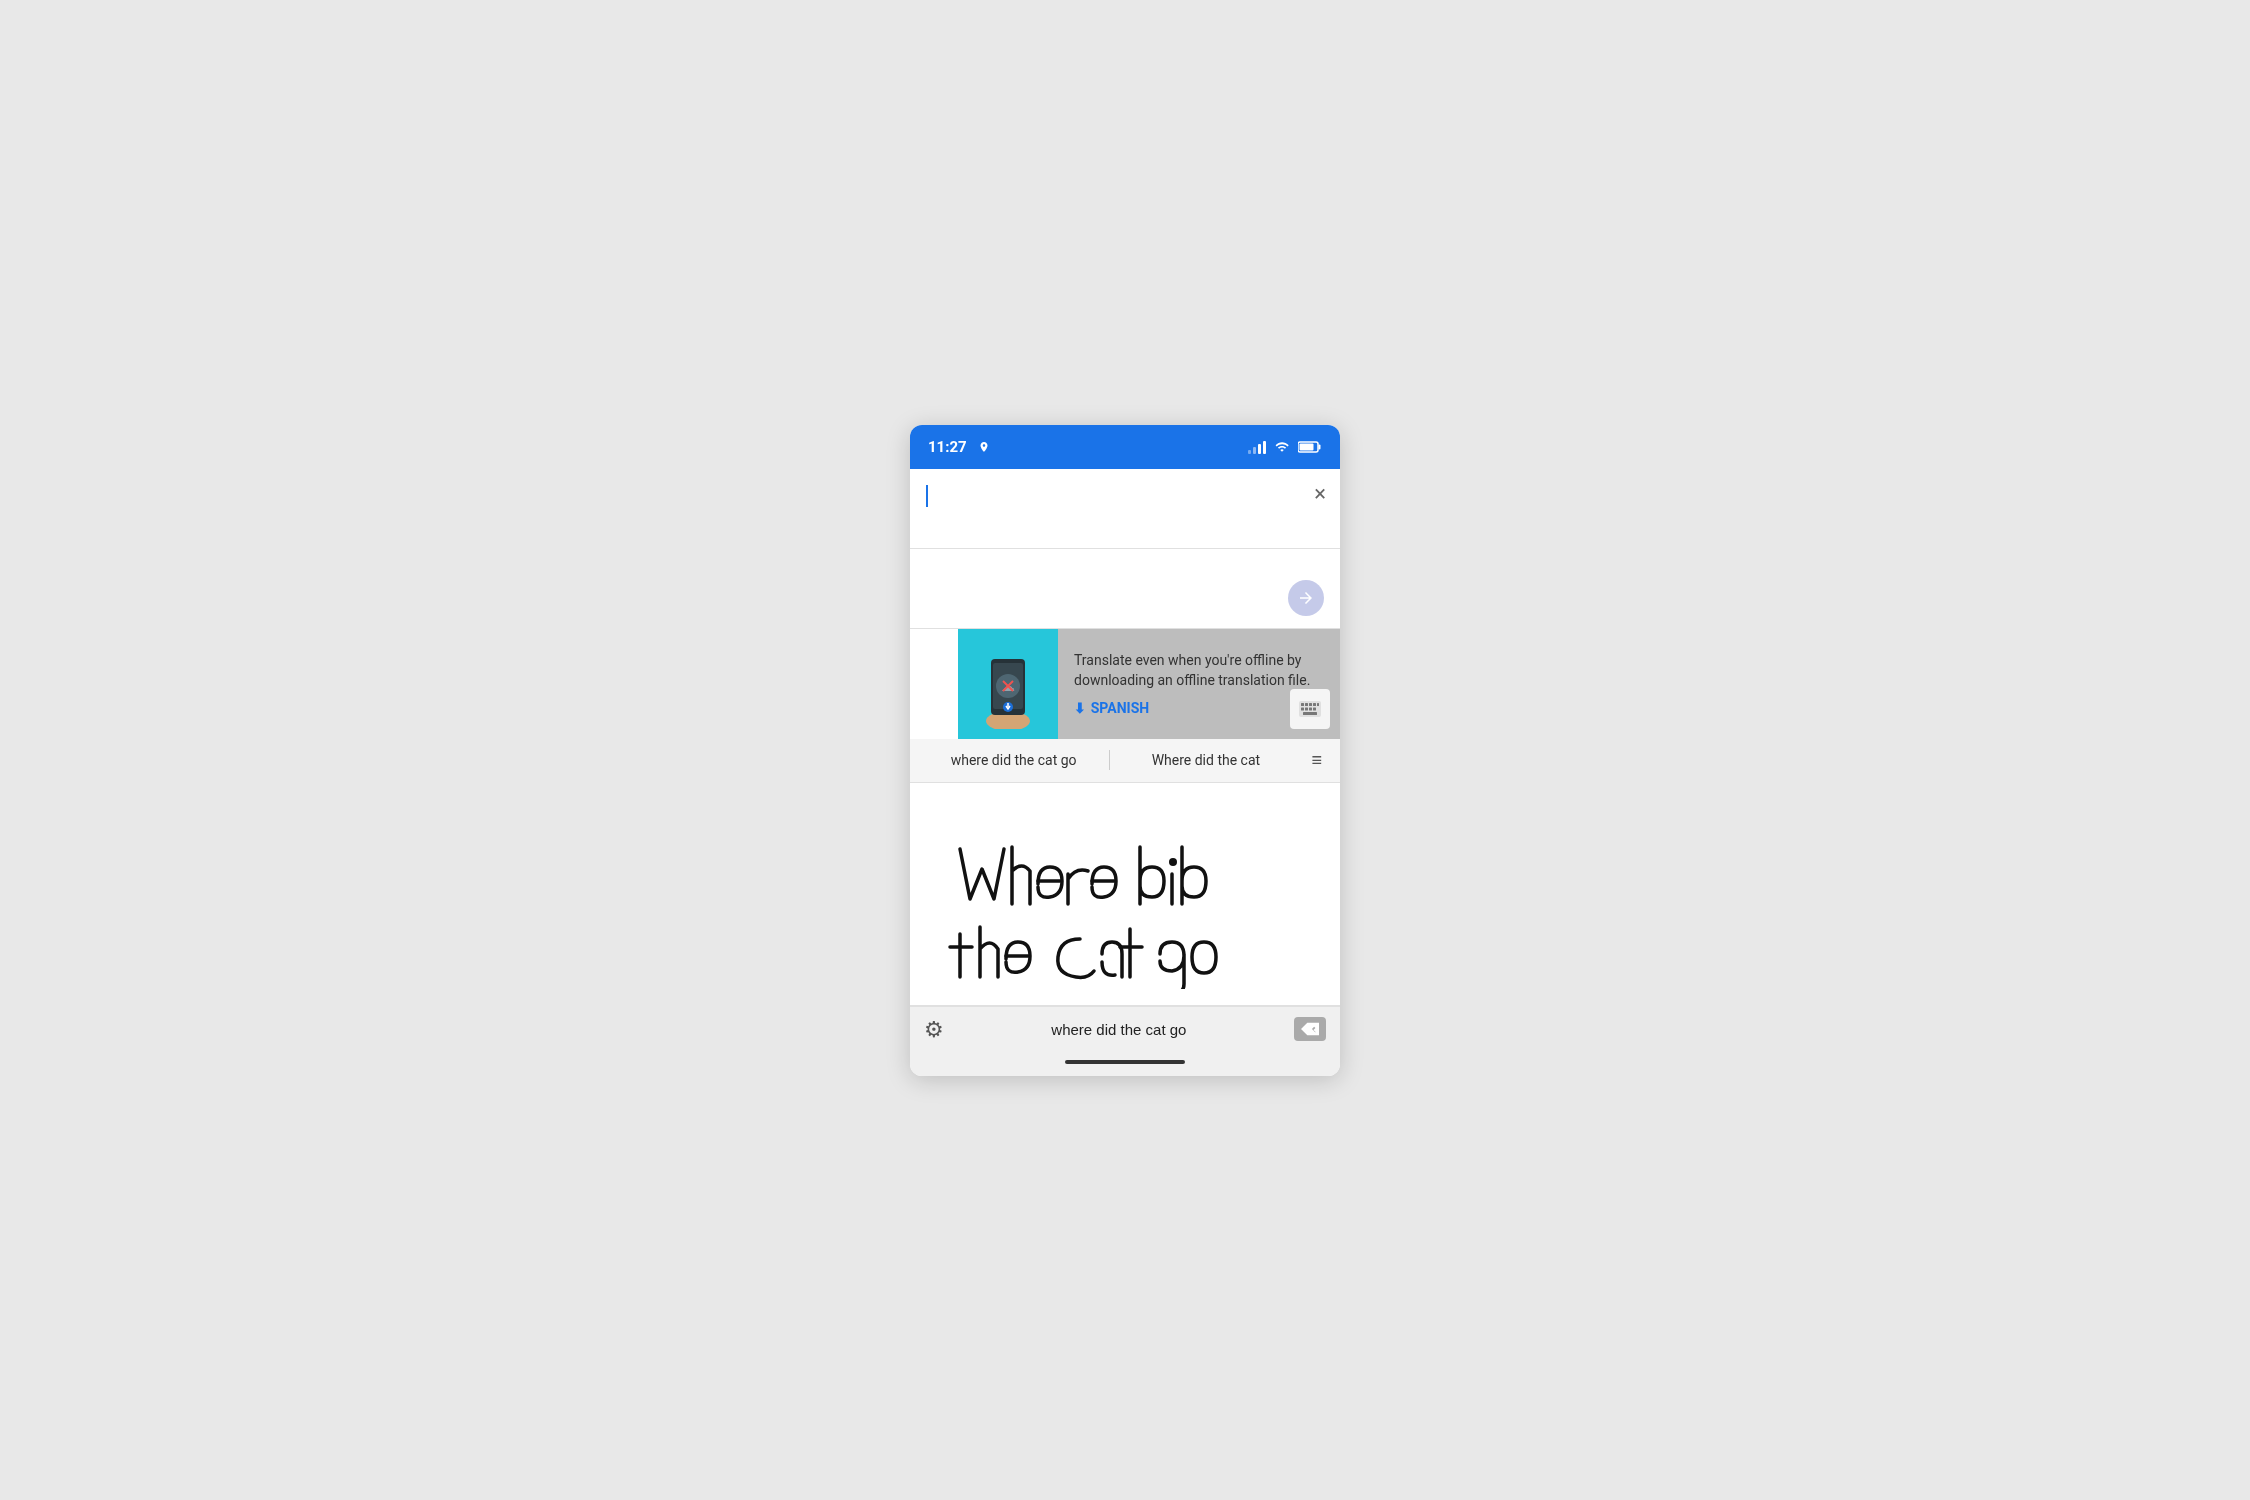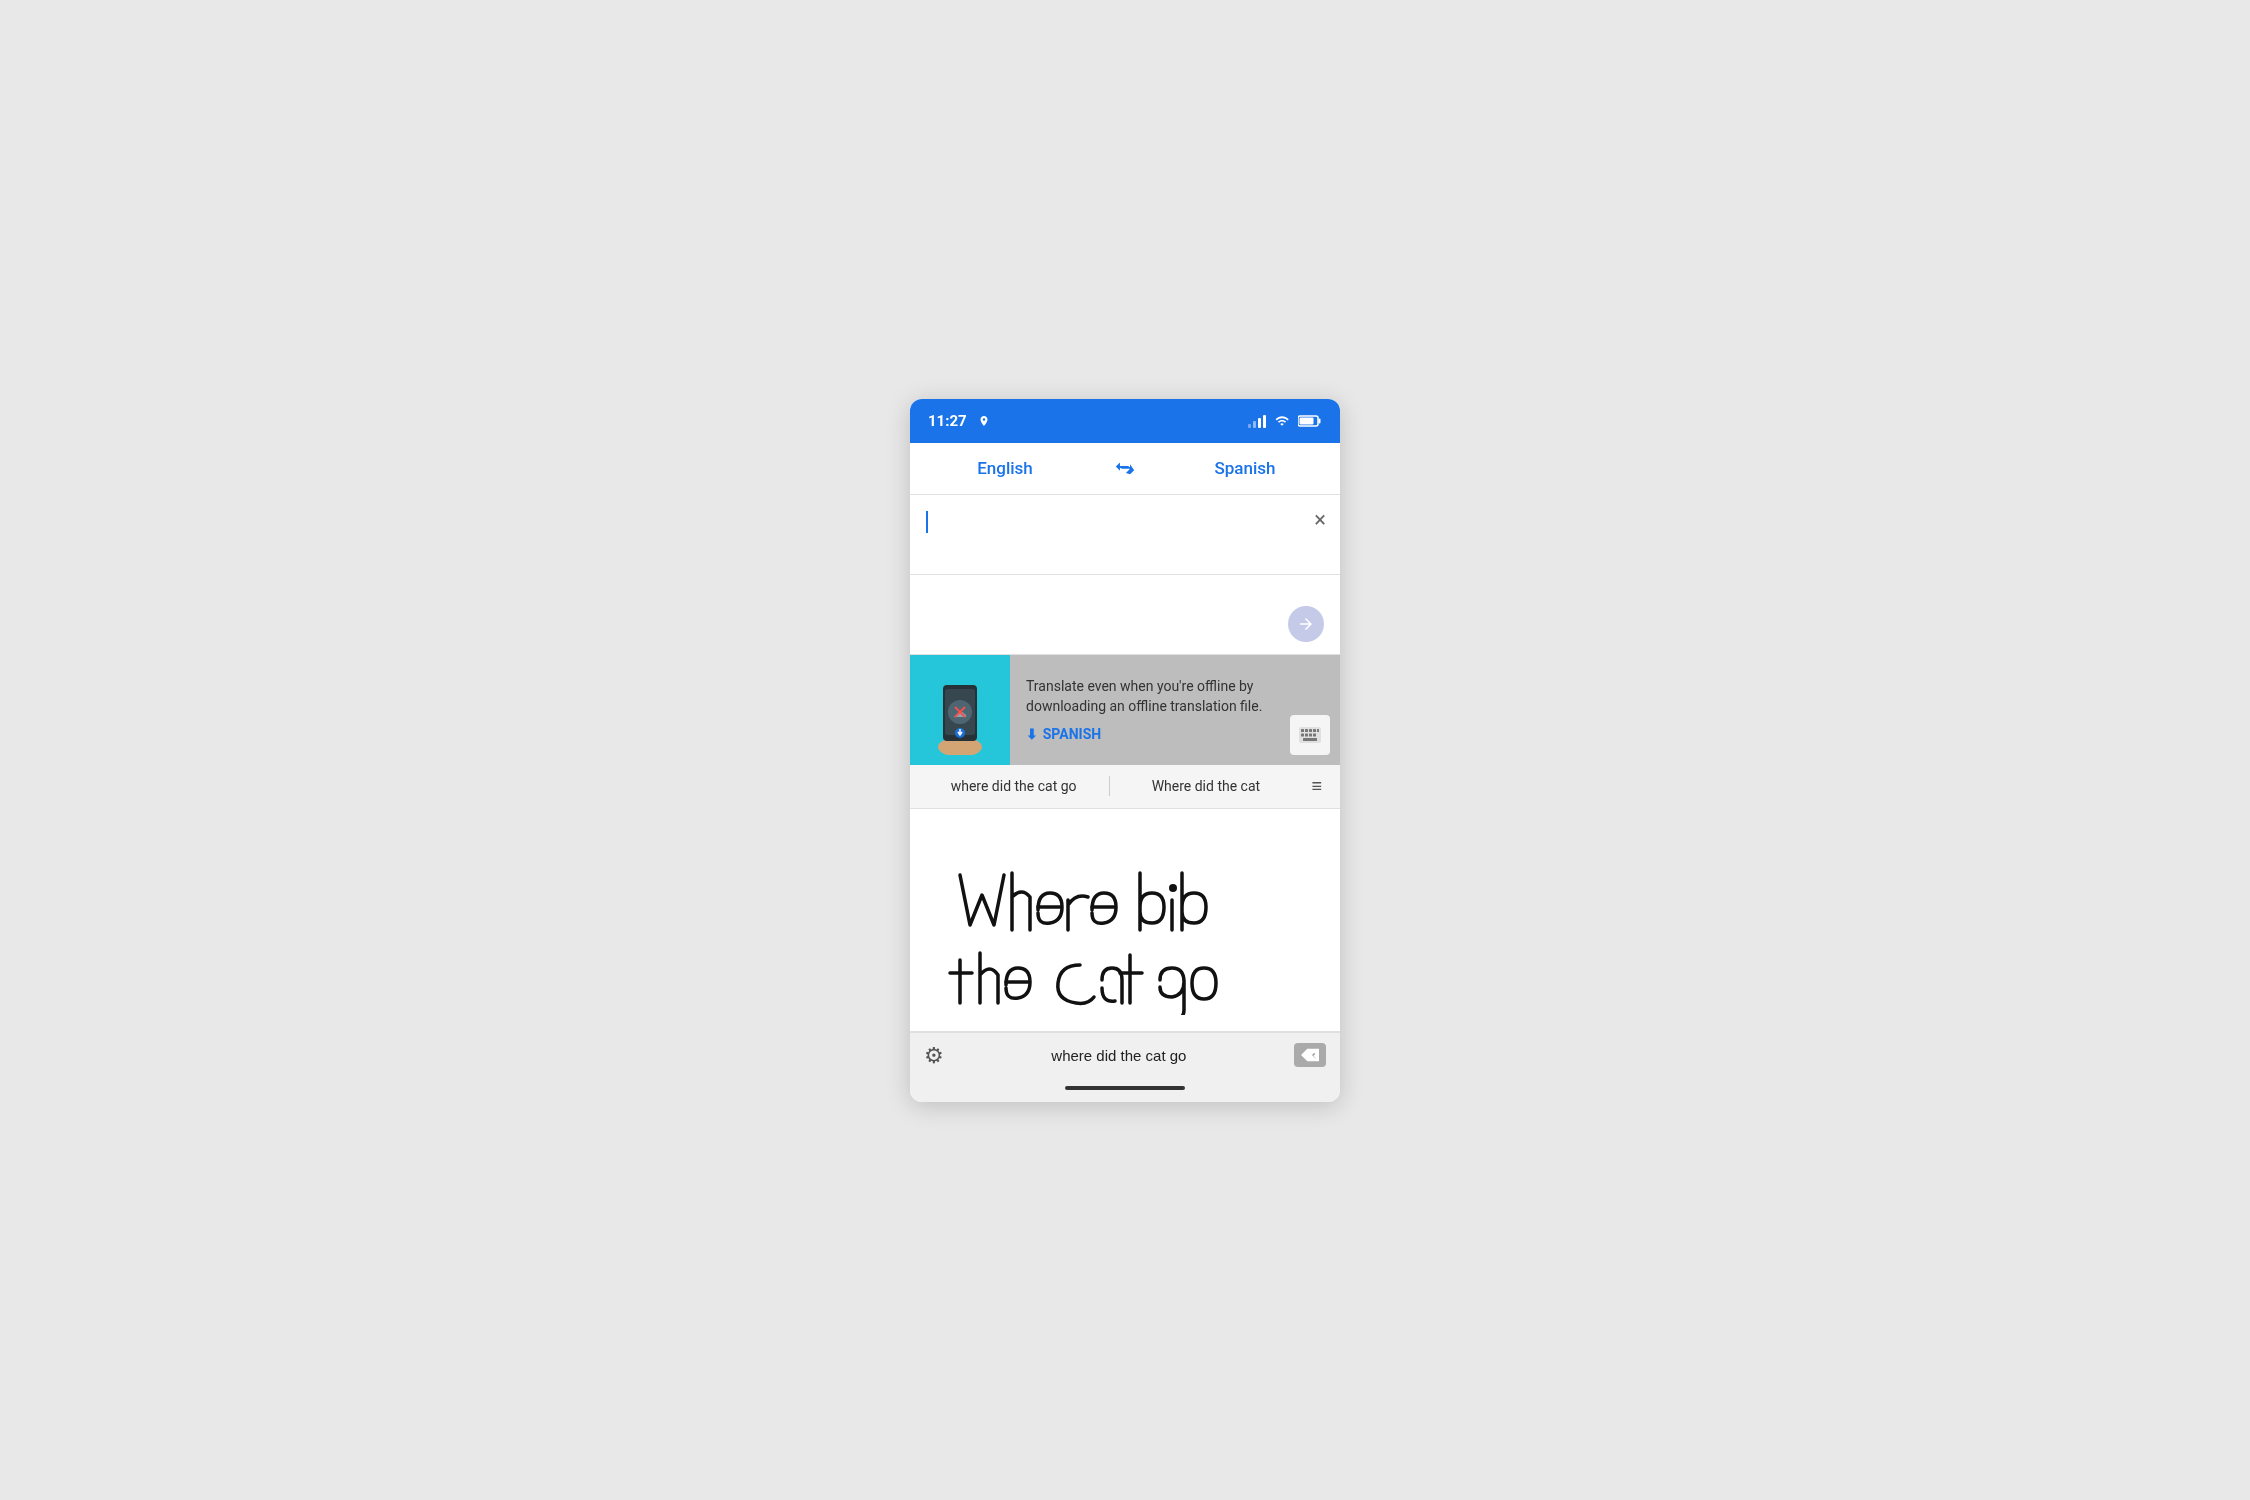--- a/index.html
+++ b/index.html
@@ -133,20 +133,21 @@
       cursor: pointer;
     }
     .arrow-btn svg { fill: #fff; }
 
     
     .offline-banner {
       background: #bdbdbd;
       display: flex;
       align-items: stretch;
       min-height: 110px;
+      margin-left: 48px;
     }
     .offline-banner-img {
       width: 100px;
       background: #26c6da;
       display: flex;
       align-items: center;
       justify-content: center;
       flex-shrink: 0;
     }
     .offline-banner-text {
@@ -308,29 +309,20 @@
           <path d="M1 9l2 2c5.1-5.1 13.4-5.1 18.5 0l2-2C16.9 2.4 7.1 2.4 1 9zm8 8l3 3 3-3c-1.7-1.6-4.3-1.6-6 0zm-4-4l2 2c2.8-2.8 7.3-2.8 10.1 0l2-2C15.4 9.3 8.6 9.3 5 13z"></path>
         </svg>
       <svg width="24" height="14" viewBox="0 0 24 12" fill="white">
         <rect x="0" y="1" width="20" height="10" rx="2" ry="2" fill="none" stroke="white" stroke-width="1.5"></rect>
         <rect x="20.5" y="3.5" width="2" height="5" rx="1" fill="white"></rect>
         <rect x="1.5" y="2.5" width="14" height="7" rx="1" fill="white"></rect>
       </svg>
     </div>
   </div>
 
-  <div class="lang-bar">
-    <div class="lang-btn">English</div>
-    <div class="lang-swap">
-      <svg width="22" height="16" viewBox="0 0 24 16" fill="#1a73e8">
-        <path d="M6.5 3L2 7.5l4.5 4.5V9H16V7H6.5V3zm11 2v3H8v2h9.5l-4.5 4.5L17.5 16 22 11.5 17.5 5z"></path>
-      </svg>
-    </div>
-    <div class="lang-btn">Spanish</div>
-  </div>
 
   <div class="input-area">
     <span class="cursor-line"></span>
     <span class="clear-btn">×</span>
   </div>
 
   <div class="output-area">
     <div class="arrow-btn">
       <svg width="18" height="18" viewBox="0 0 24 24" fill="#7986cb">
         <path d="M12 4l-1.41 1.41L16.17 11H4v2h12.17l-5.58 5.59L12 20l8-8z"></path>

